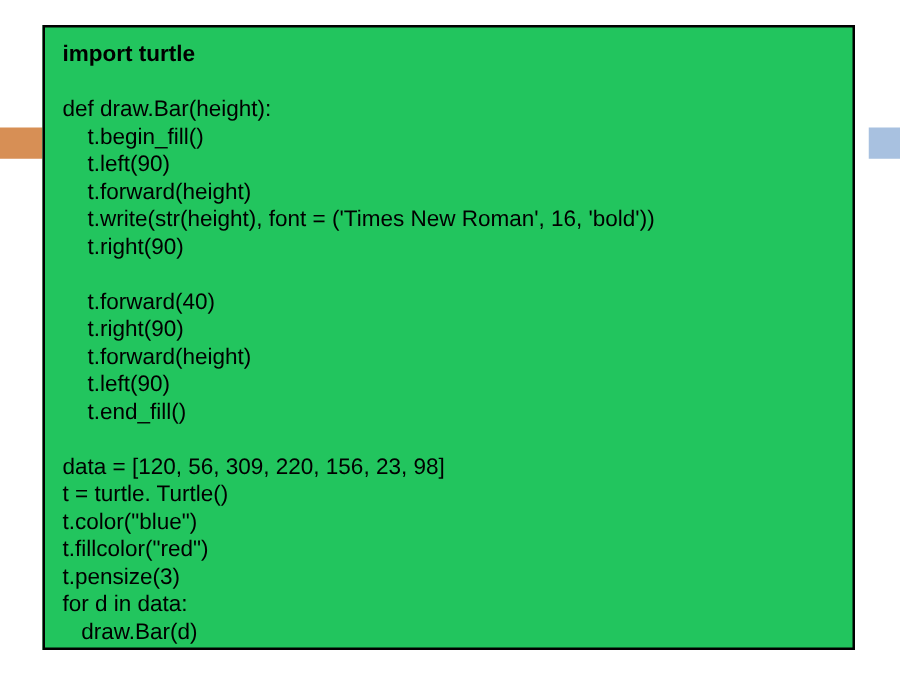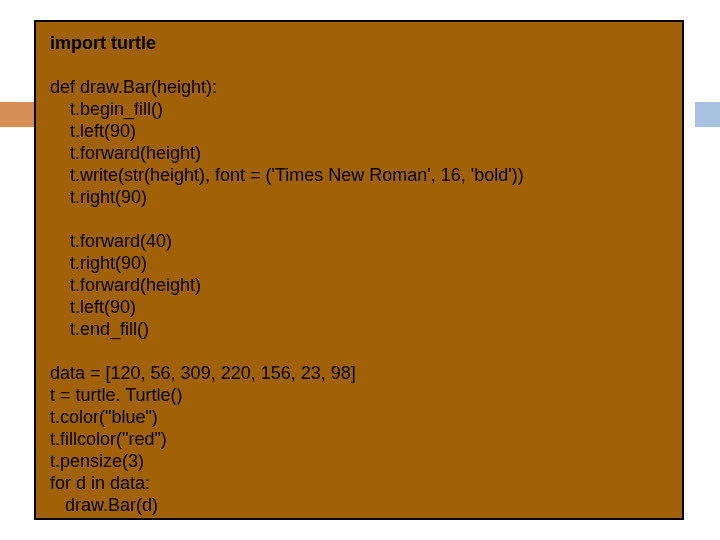--- a/index.html
+++ b/index.html
@@ -32,21 +32,21 @@
     width: 25px;
     height: 25px;
     background: #a8c1e0;
   }
   .code-box {
     position: absolute;
     left: 34px;
     top: 20px;
     width: 650px;
     height: 500px;
-    background: #a16207;
+    background: #22c55e;
     border: 2px solid #000;
     box-sizing: border-box;
     padding: 10px 14px 10px 14px;
   }
   .code {
     font-family: Arial, Helvetica, sans-serif;
     font-size: 18px;
     line-height: 22px;
     color: #000;
     white-space: pre;

